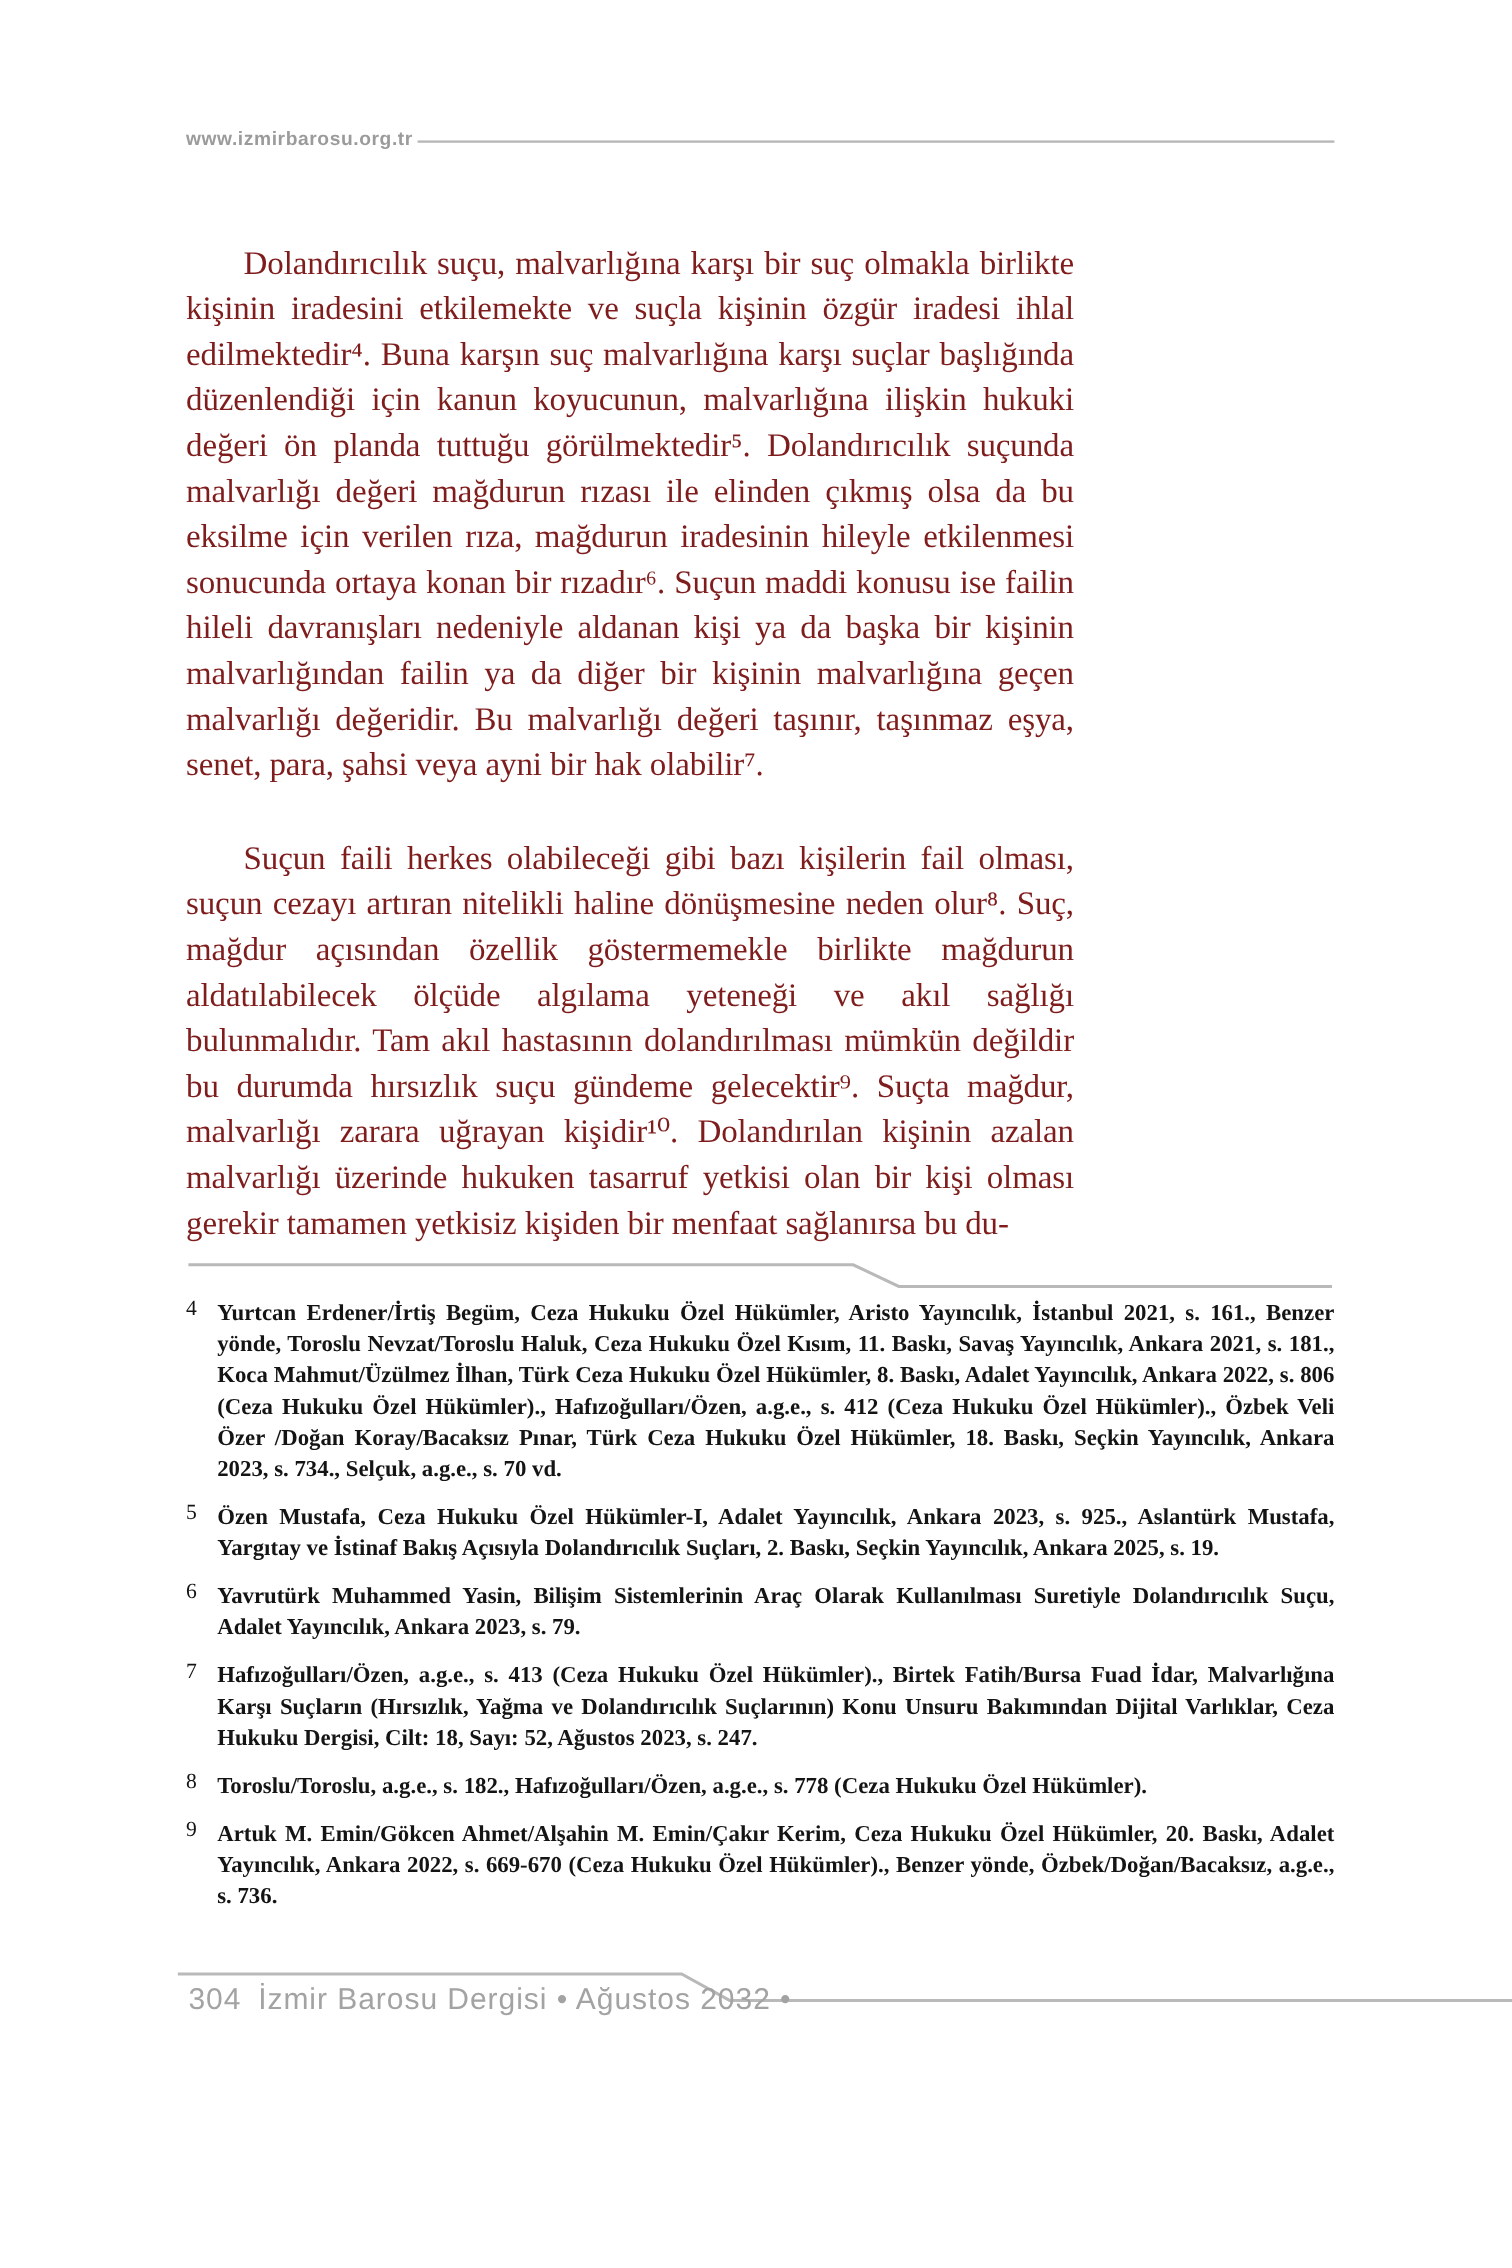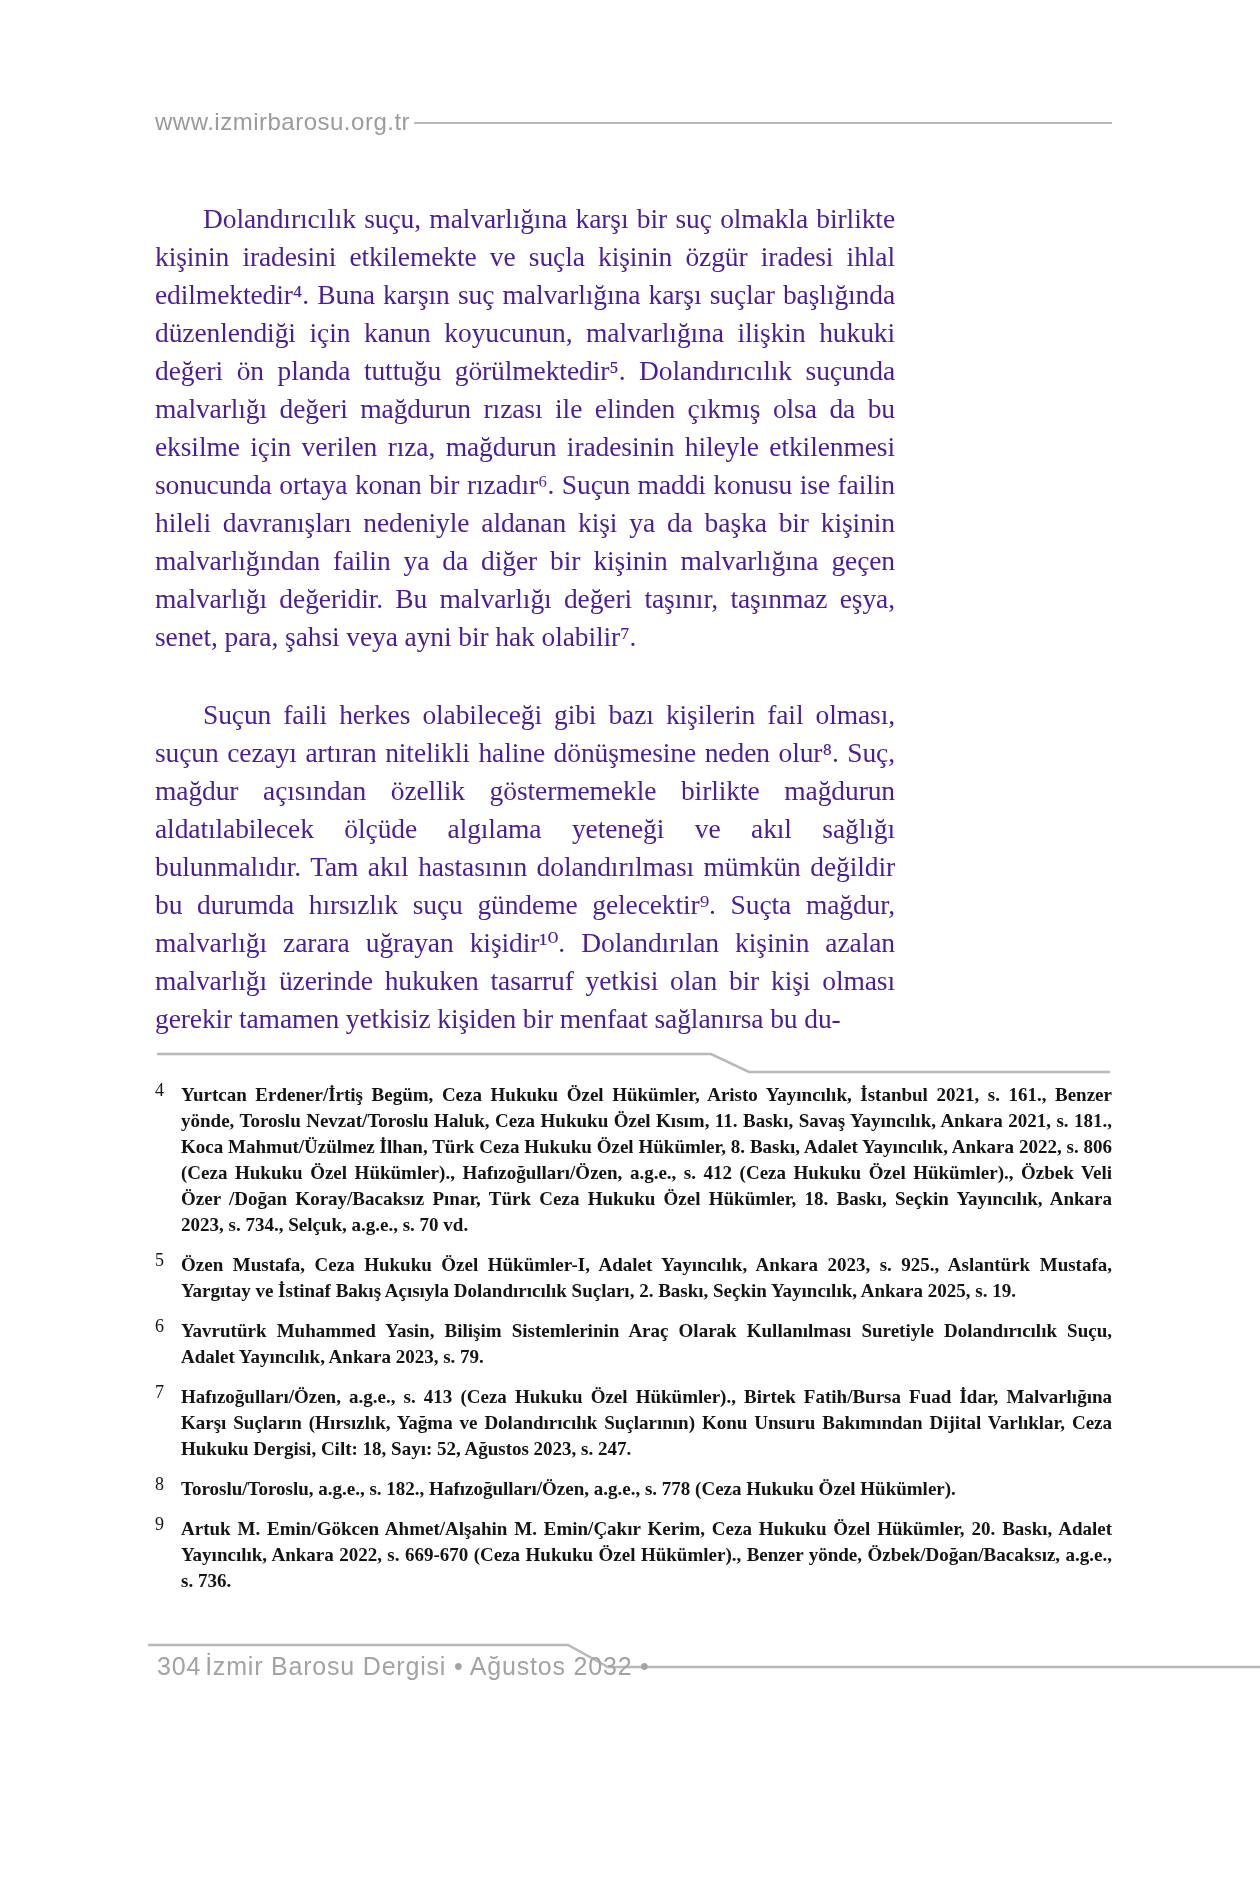--- a/index.html
+++ b/index.html
@@ -19,39 +19,40 @@
   .header {
     position: absolute;
     left: 155px;
     top: 108px;
     width: 957px;
     display: flex;
     align-items: center;
   }
   .header-url {
     font-family: "Liberation Sans", "DejaVu Sans", sans-serif;
-    font-size: 24px;
+    font-size: 16px;
     letter-spacing: 0.5px;
     color: #9b9b9b;
     white-space: nowrap;
+    font-weight: bold;
   }
   .header-rule {
     flex: 1;
     height: 0;
     border-top: 2px solid #b9b9b9;
     margin-left: 4px;
     margin-top: 2px;
   }
   
   .body-text {
     position: absolute;
     left: 155px;
     top: 200px;
     width: 740px;
-    color: #4c1d95;
+    color: #7f1d1d;
   }
   .body-text p {
     margin: 0;
     font-size: 27.5px;
     line-height: 38px;
     text-align: justify;
     text-indent: 48px;
     letter-spacing: -0.1px;
   }
   .body-text p + p {
@@ -104,21 +105,21 @@
     position: absolute;
     left: 157px;
     top: 1652px;
     font-family: "Liberation Sans", "DejaVu Sans", sans-serif;
     font-size: 25px;
     letter-spacing: 0.8px;
     color: #a3a3a3;
     white-space: nowrap;
   }
   .footer .page-num {
-    margin-right: 4px;
+    margin-right: 14px;
   }
 </style>
 </head>
 <body>
 
 <div class="page">
 
   <div class="header">
     <span class="header-url">www.izmirbarosu.org.tr</span>
     <span class="header-rule"></span>

